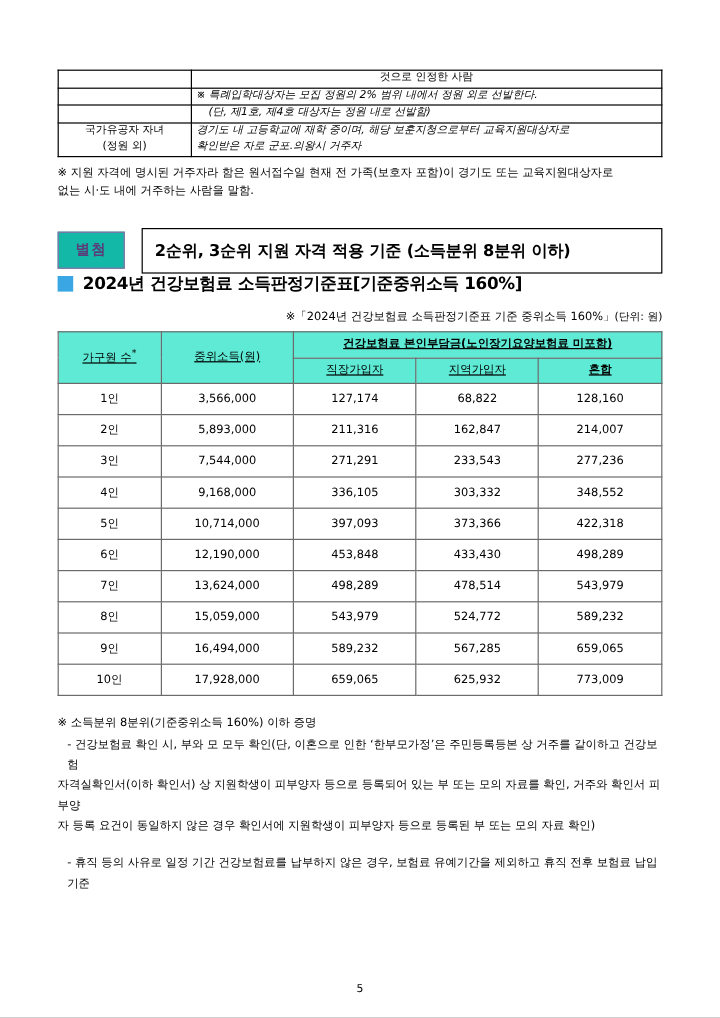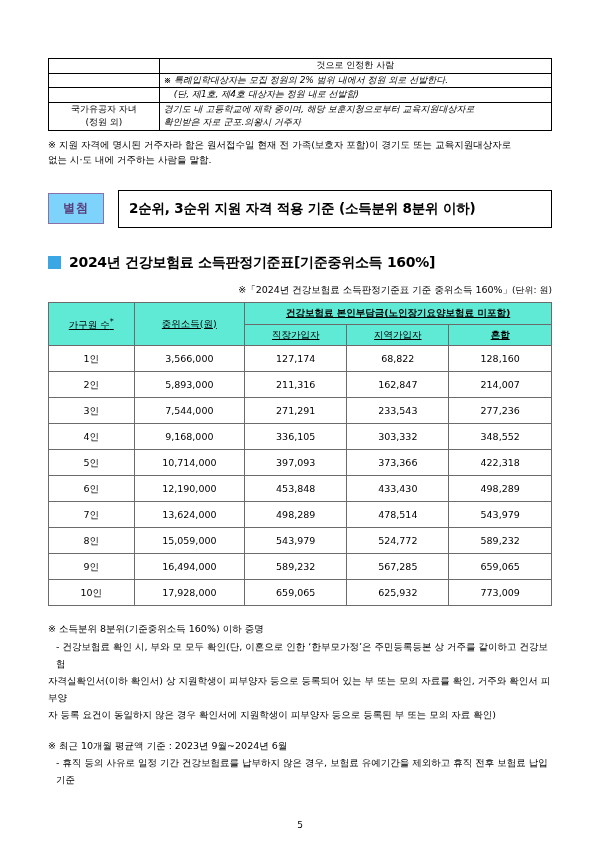--- a/index.html
+++ b/index.html
@@ -54,35 +54,34 @@
     align-items: center;
     gap: 14px;
   }
   .banner-tag {
     border: 1px solid #8a6fa8;
     color: #5a3d7a;
     font-weight: bold;
     font-size: 12px;
     padding: 6px 14px;
     letter-spacing: 1px;
-    background: #7dd3fc;
+    background: #14b8a6;
   }
   .banner-box {
     flex: 1;
     border: 1px solid #000;
     padding: 9px 10px;
     text-align: left;
     font-weight: bold;
     font-size: 13.5px;
     letter-spacing: -0.2px;
   }
 
   
   .section-title {
-    margin-top: 26px;
     display: flex;
     align-items: center;
     gap: 8px;
     font-weight: bold;
     font-size: 14px;
     letter-spacing: -0.3px;
   }
   .sq {
     width: 13px;
     height: 13px;
@@ -304,19 +303,18 @@
 
 
   <div class="para">
     <span class="b-line">※ 소득분위 8분위(기준중위소득 160%) 이하 증명</span>
     <span class="hang">- 건강보험료 확인 시, 부와 모 모두 확인(단, 이혼으로 인한 ‘한부모가정’은 주민등록등본 상 거주를 같이하고 건강보험</span>
     <span class="b-line">자격실확인서(이하 확인서) 상 지원학생이 피부양자 등으로 등록되어 있는 부 또는 모의 자료를 확인, 거주와 확인서 피부양</span>
     <span class="b-line">자 등록 요건이 동일하지 않은 경우 확인서에 지원학생이 피부양자 등으로 등록된 부 또는 모의 자료 확인)</span>
   </div>
 
   <div class="para">
-    <span class="b-line">※ 최근 10개월 평균액 기준 : 2023년 9월~2024년 6월</span>
     <span class="hang">- 휴직 등의 사유로 일정 기간 건강보험료를 납부하지 않은 경우, 보험료 유예기간을 제외하고 휴직 전후 보험료 납입기준</span>
 
   </div>
 
   <div class="pagenum">5</div>
 </div>
 
 </body></html>

